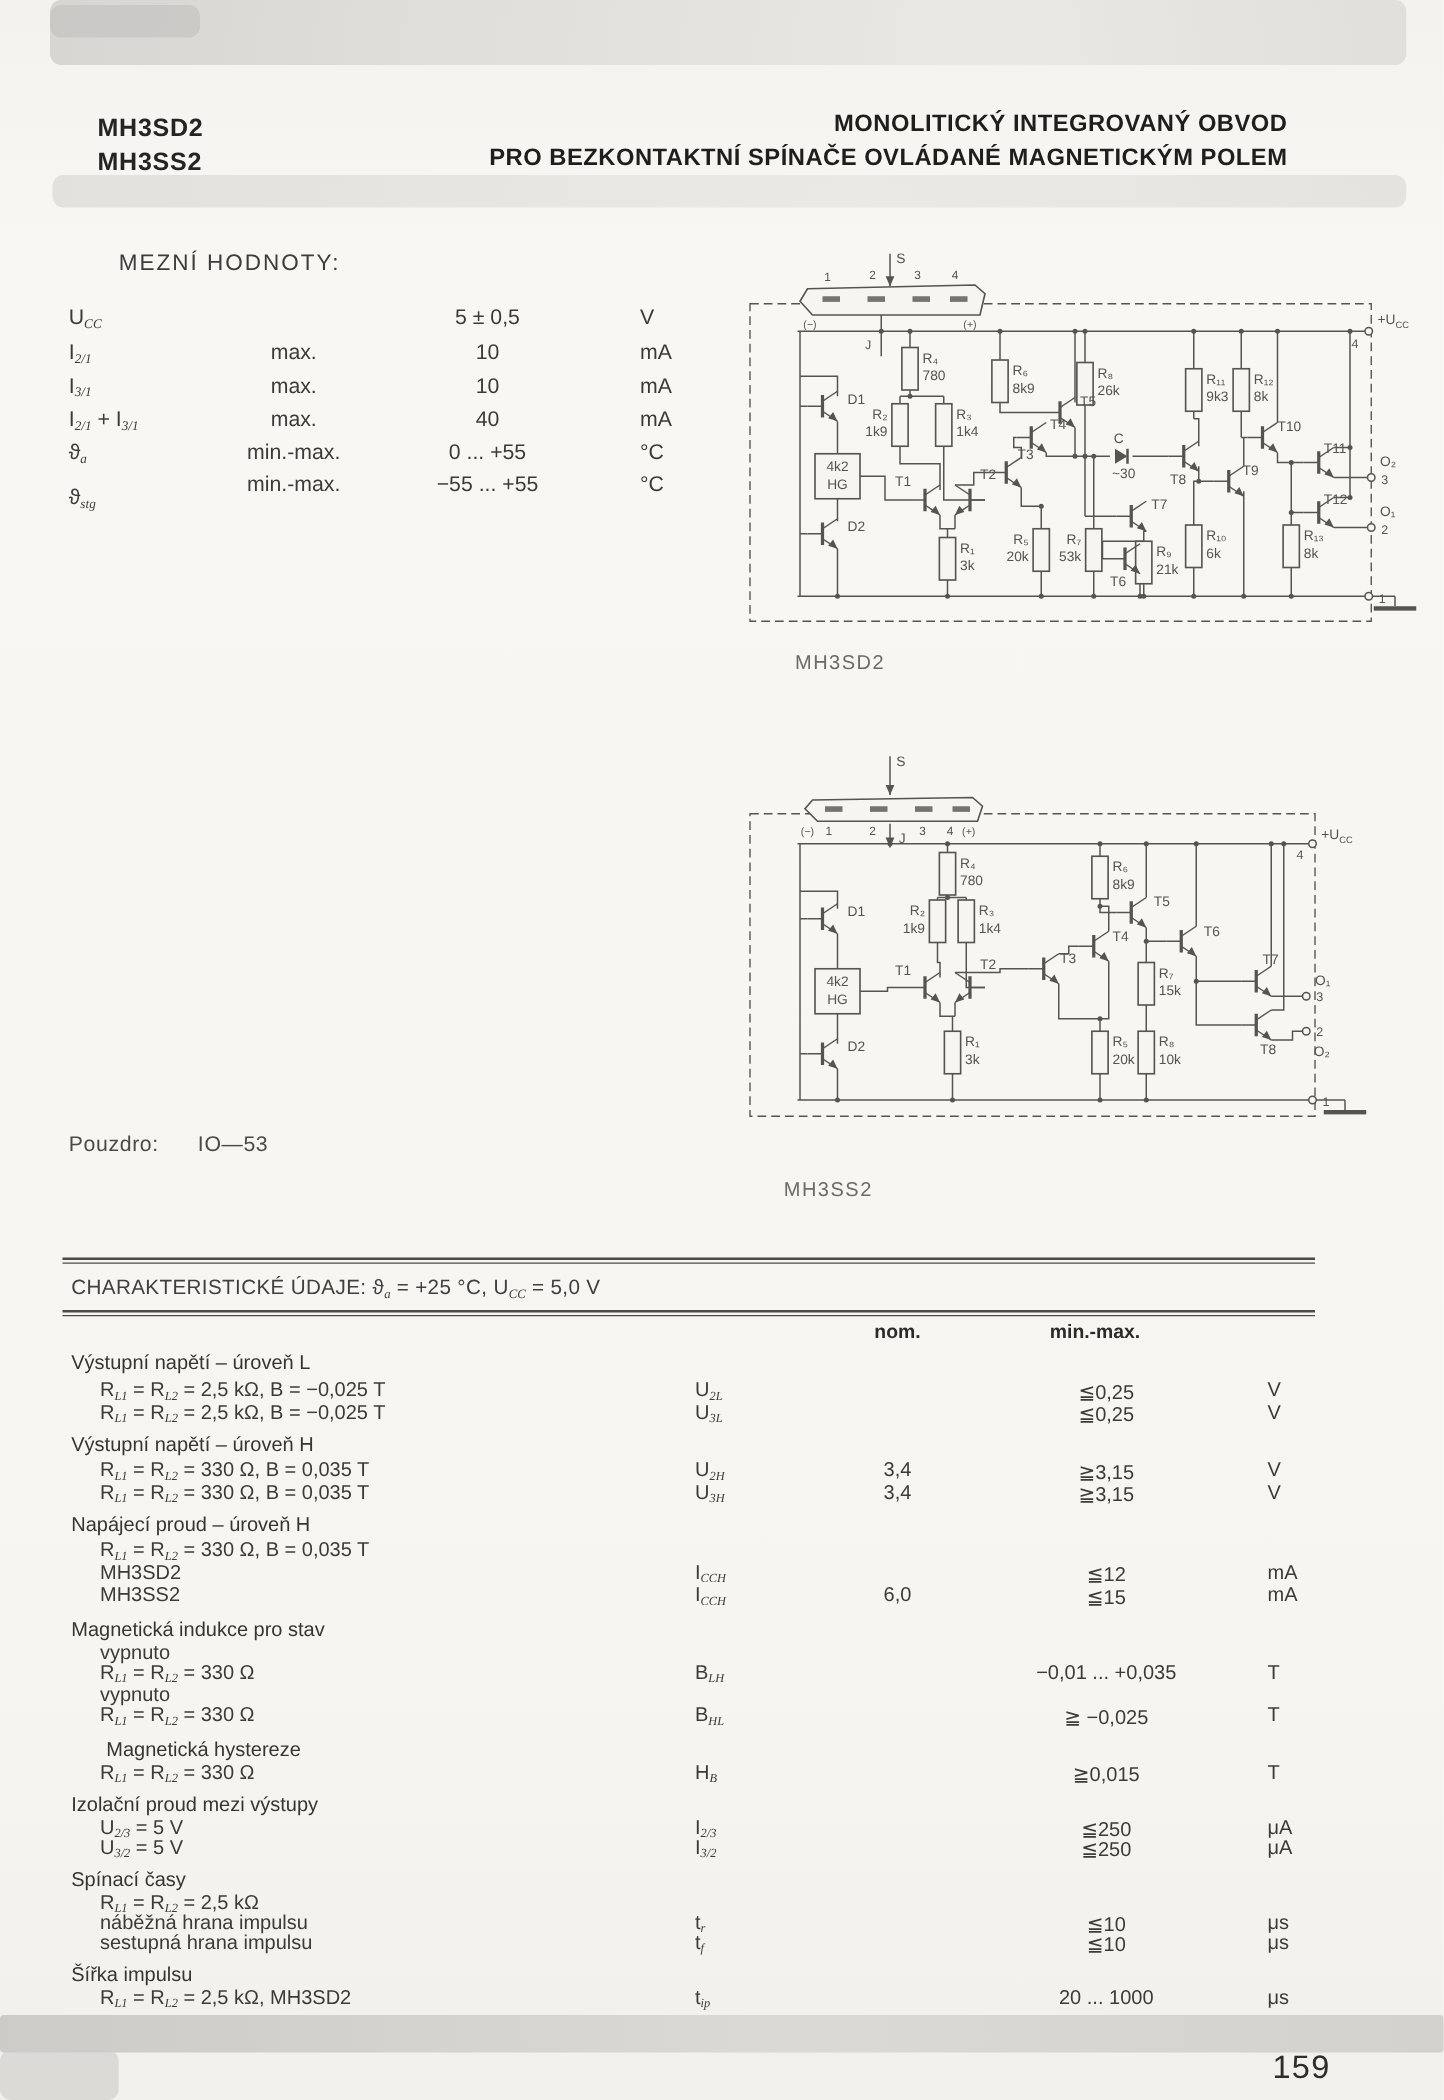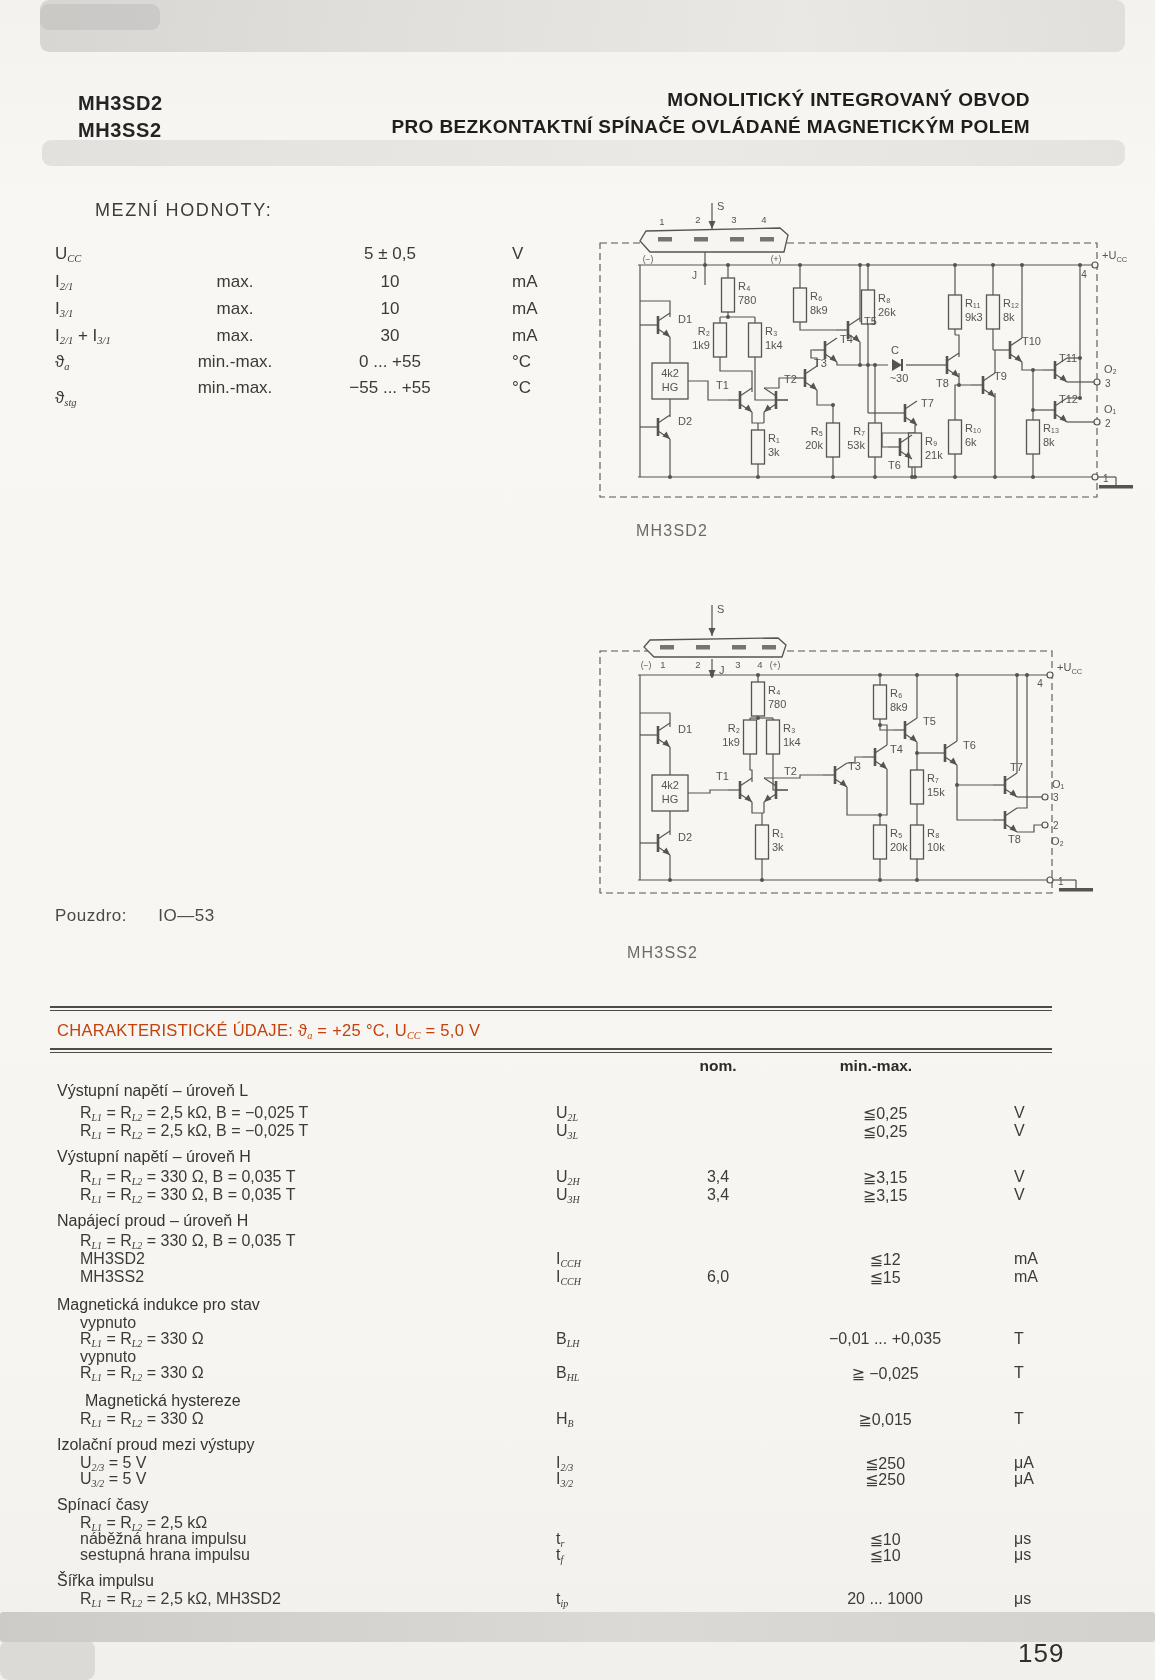--- a/index.html
+++ b/index.html
@@ -16,21 +16,21 @@
   }
   .hdr-part{font-weight:bold;font-size:20px;color:#242423;letter-spacing:.6px;}
   .title-line{font-weight:bold;font-size:19px;color:#1e1e1d;letter-spacing:.4px;white-space:nowrap;}
   .limits-head{font-size:18px;letter-spacing:1.6px;color:#3c3c3a;}
   .lrow{position:absolute;left:0;width:1155px;height:22px;font-size:17px;}
   .lrow span{position:absolute;white-space:nowrap;}
   .ctr{transform:translateX(-50%);}
   .rule{position:absolute;background:#4c4b48;}
   .caption{font-size:16px;color:#6c6b67;letter-spacing:1.2px;}
   .pouzdro{font-size:17px;color:#4a4a47;letter-spacing:.5px;}
-  .char-head{font-size:16.5px;color:#c2410c;letter-spacing:.3px;}
+  .char-head{font-size:16.5px;color:#404040;letter-spacing:.3px;}
   .colhdr{position:absolute;font-size:15.5px;font-weight:bold;color:#2b2b29;transform:translateX(-50%);}
   .crow{position:absolute;left:0;width:1155px;height:20px;font-size:16px;color:#3b3b39;}
   .crow span{position:absolute;white-space:nowrap;}
   .crow.grp{color:#353533;}
   .pageno{font-size:26px;color:#2e2e2c;letter-spacing:1px;}
   svg text{font-family:"Liberation Sans","DejaVu Sans",sans-serif;}
 </style>
 </head>
 <body>
 
@@ -60,21 +60,21 @@
     </div>
     <div class="lrow" style="top: 299px;">
       <span style="left: 55px;">I<sub>3/1</sub></span>
       <span class="ctr" style="left: 235px;">max.</span>
       <span class="ctr" style="left: 390px;">10</span>
       <span style="left: 512px;">mA</span>
     </div>
     <div class="lrow" style="top: 326px;">
       <span style="left: 55px;">I<sub>2/1</sub> + I<sub>3/1</sub></span>
       <span class="ctr" style="left: 235px;">max.</span>
-      <span class="ctr" style="left: 390px;">30</span>
+      <span class="ctr" style="left: 390px;">40</span>
       <span style="left: 512px;">mA</span>
     </div>
     <div class="lrow" style="top: 352px;">
       <span style="left: 55px;">ϑ<sub>a</sub></span>
       <span class="ctr" style="left: 235px;">min.-max.</span>
       <span class="ctr" style="left: 390px;">0 ... +55</span>
       <span style="left: 512px;">°C</span>
     </div>
     <div class="lrow" style="top: 378px;">
       <span style="left: 55px; margin-top: 10px;">ϑ<sub>stg</sub></span>

